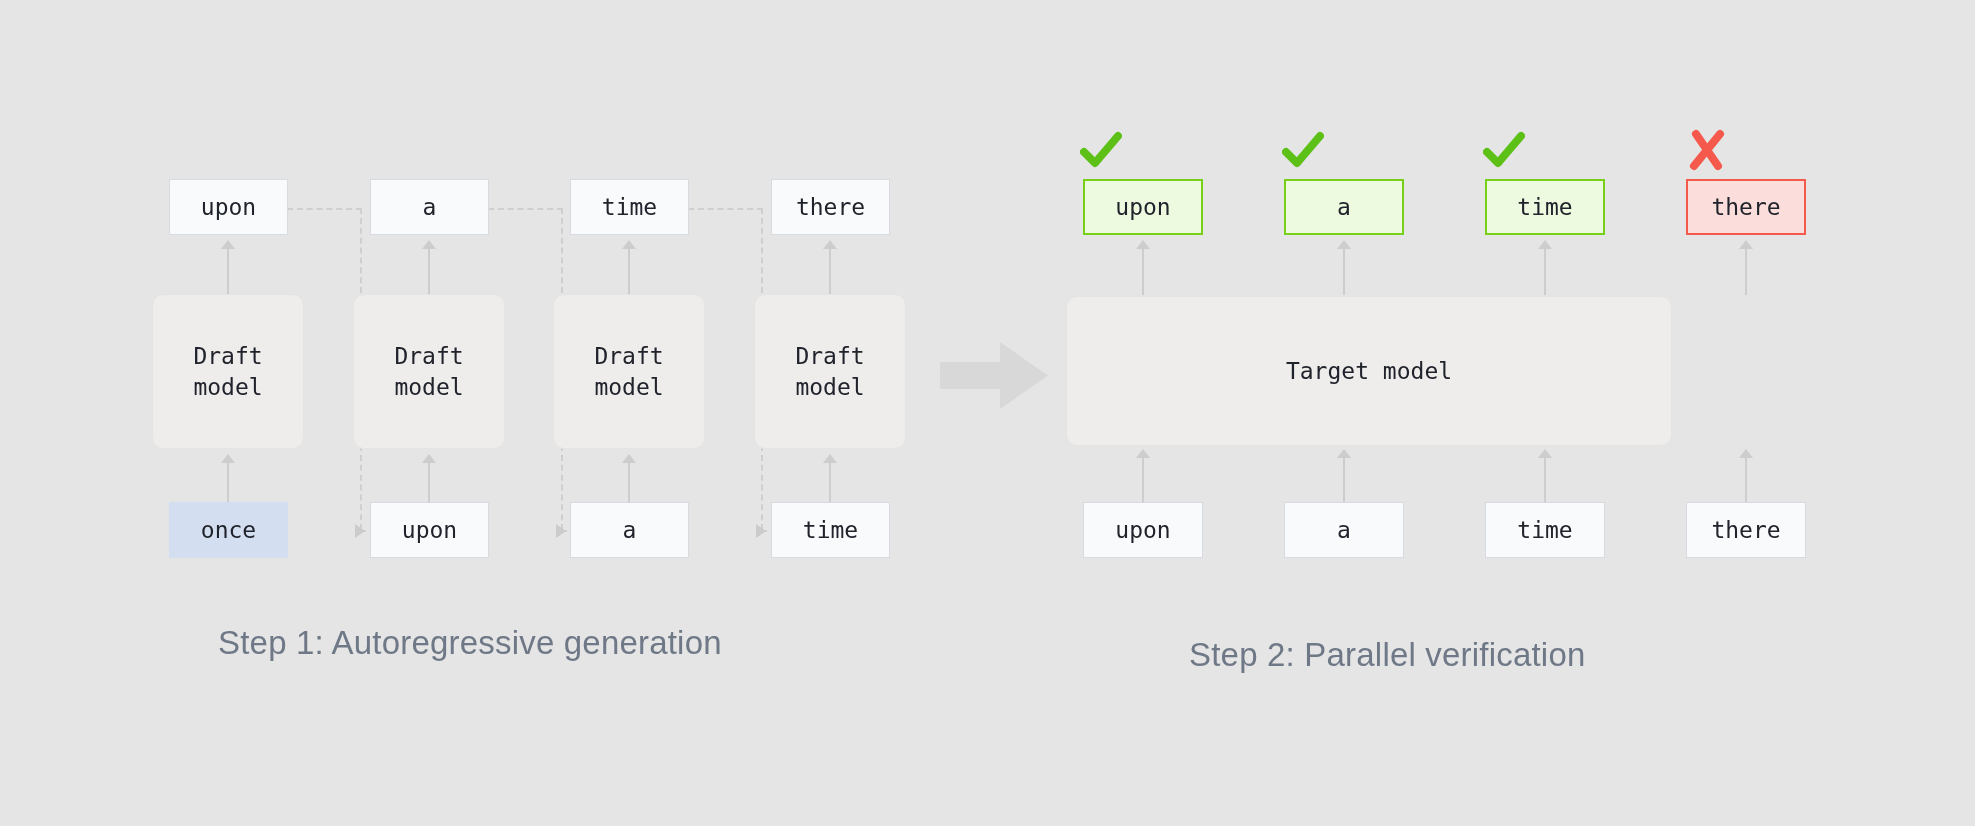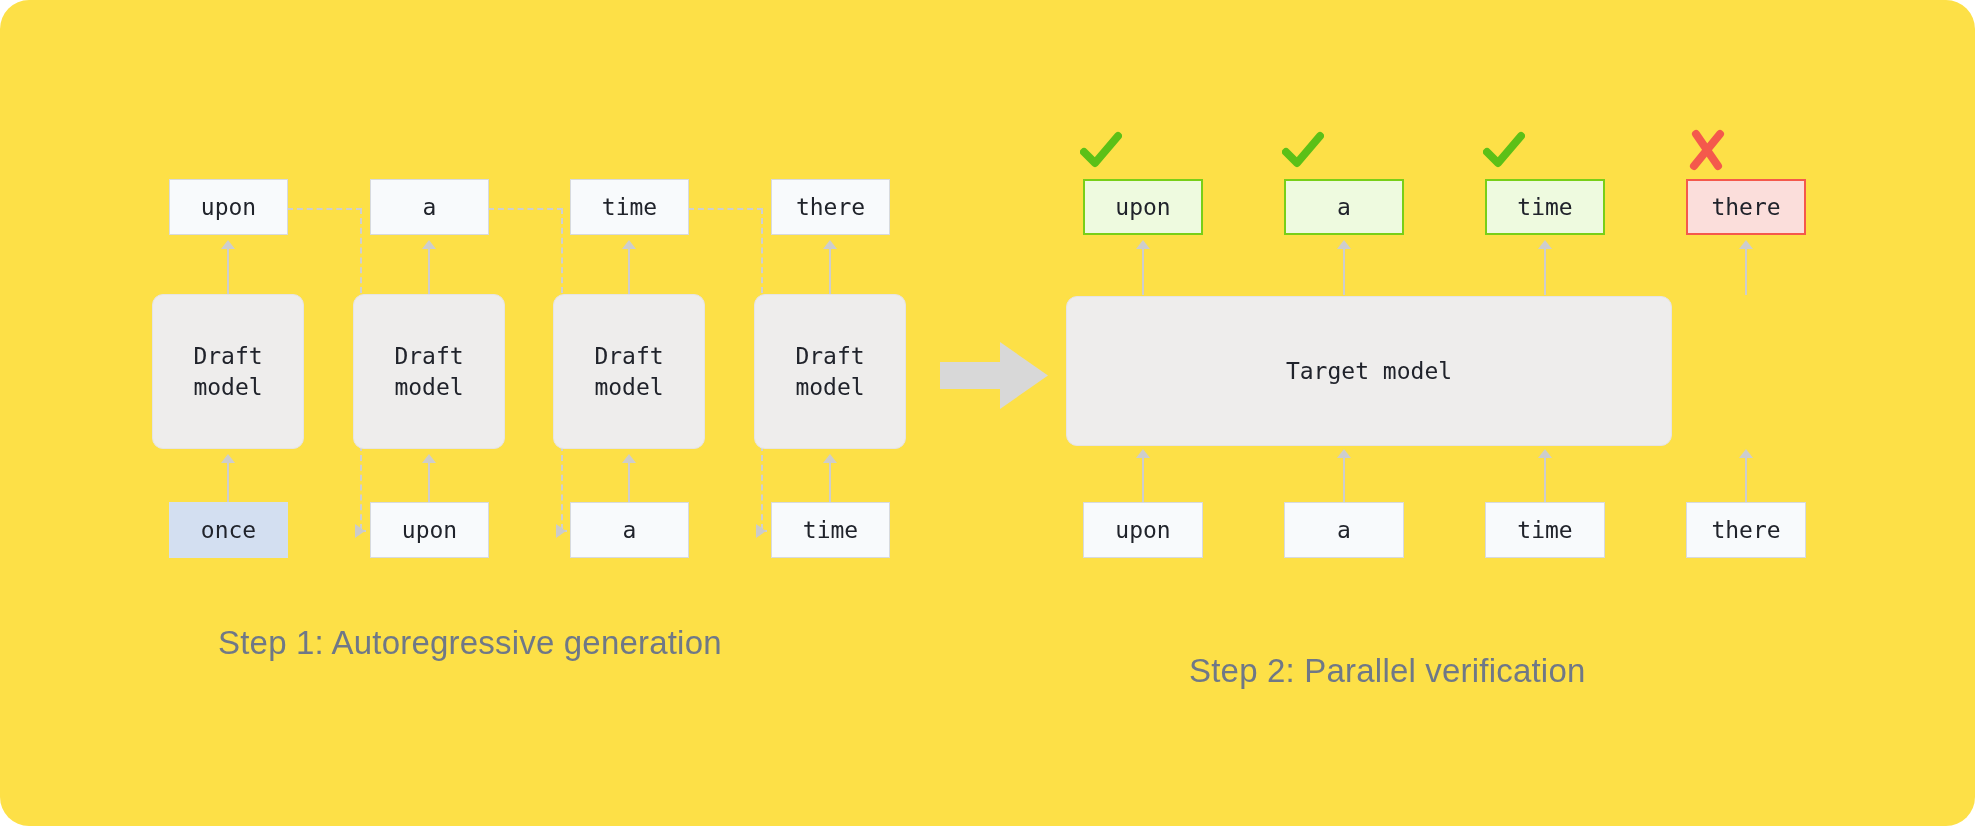--- a/index.html
+++ b/index.html
@@ -9,23 +9,22 @@
     background: #ffffff;
   }
   body {
     font-family: "Liberation Sans", sans-serif;
     -webkit-font-smoothing: antialiased;
   }
   #canvas {
     position: relative;
     width: 1975px;
     height: 826px;
-    background: #fde047;
+    background: #e5e5e5;
     overflow: hidden;
-    border-radius: 29px;
   }
 
   
   .abs { position: absolute; box-sizing: border-box; }
 
   
   .tokbox {
     position: absolute;
     box-sizing: border-box;
     background: #f8fafc;
@@ -232,15 +231,15 @@
       <path d="M33 6 L7 38" fill="none" stroke="#f4594c" stroke-width="8" stroke-linecap="round"></path>
     </svg>
   </div>
   <div class="tokbox reject" style="left:1686px; top:179px; width:120px; height:56px;">there</div>
   <div class="vconn abs" style="left:1745px; top:248px; height:47px;"></div>
   <div class="vhead abs" style="left:1739px; top:240px;"></div>
   <div class="vconn abs" style="left:1745px; top:456px; height:48px;"></div>
   <div class="vhead abs" style="left:1739px; top:449px;"></div>
   <div class="tokbox" style="left:1686px; top:502px; width:120px; height:56px;">there</div>
 
-  <div class="caption" style="left:1189px; top:652px;">Step 2: Parallel verification</div>
+  <div class="caption" style="left:1189px; top:636px;">Step 2: Parallel verification</div>
 
 </div>
 
 </body></html>

